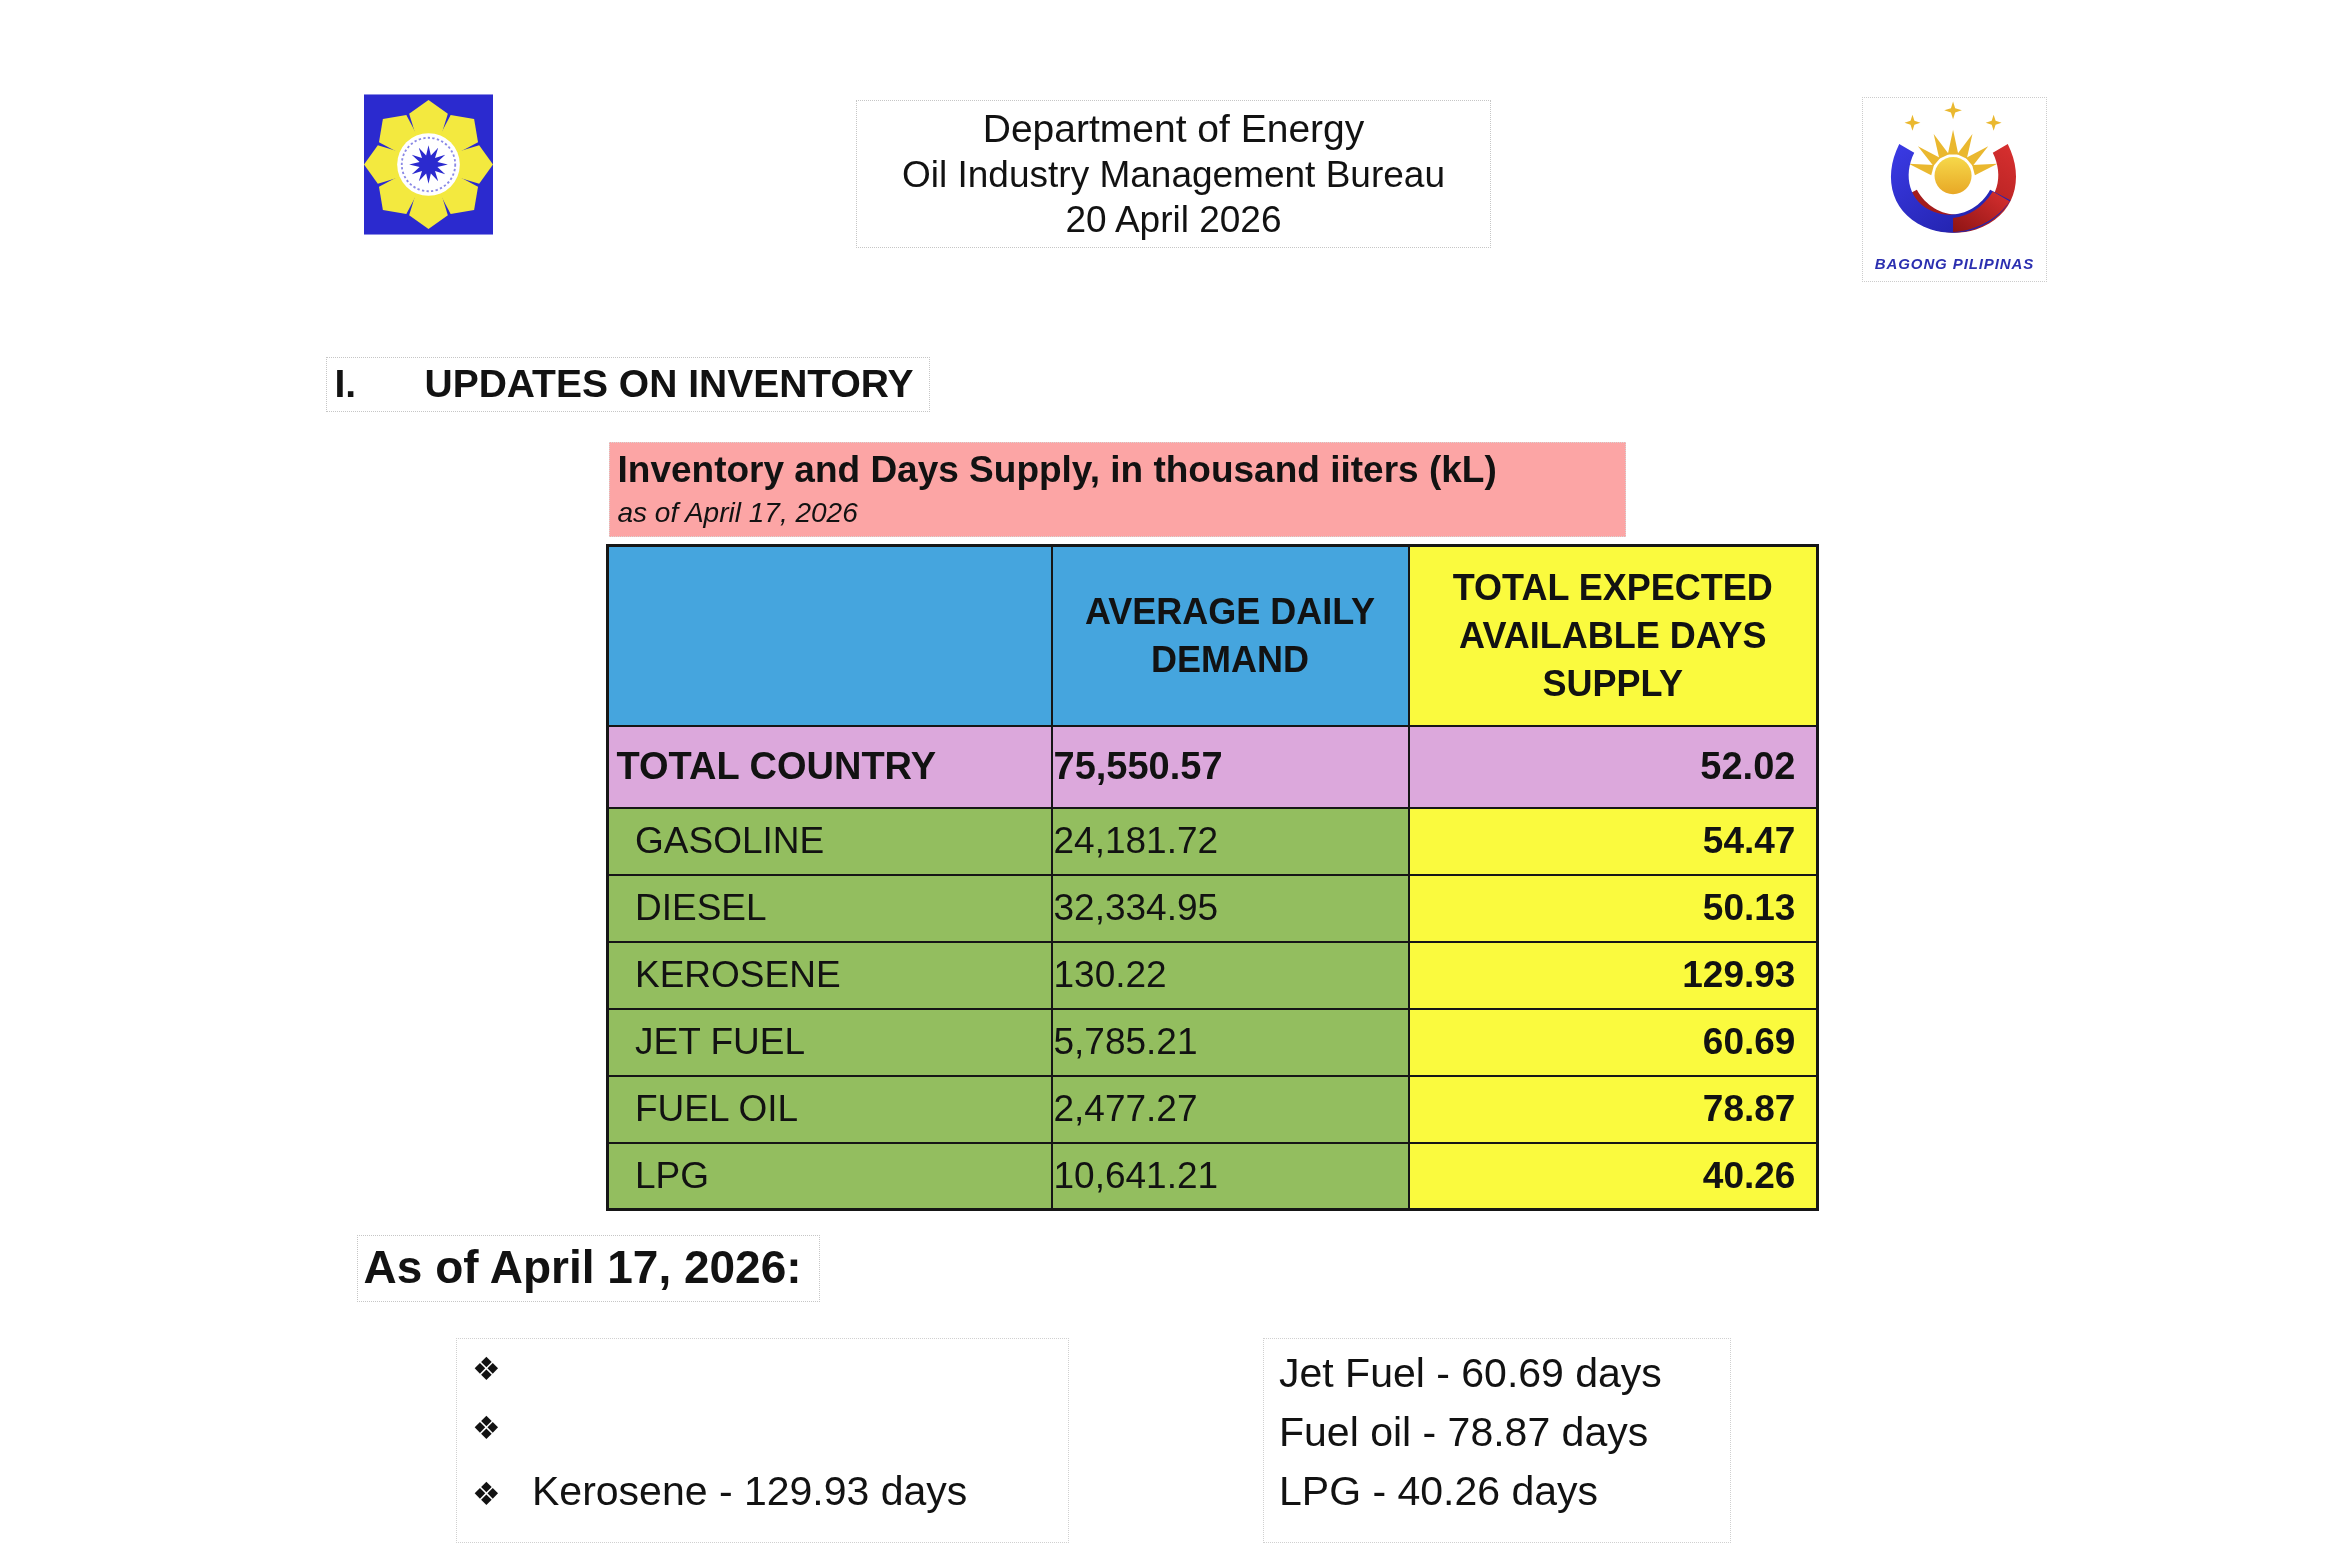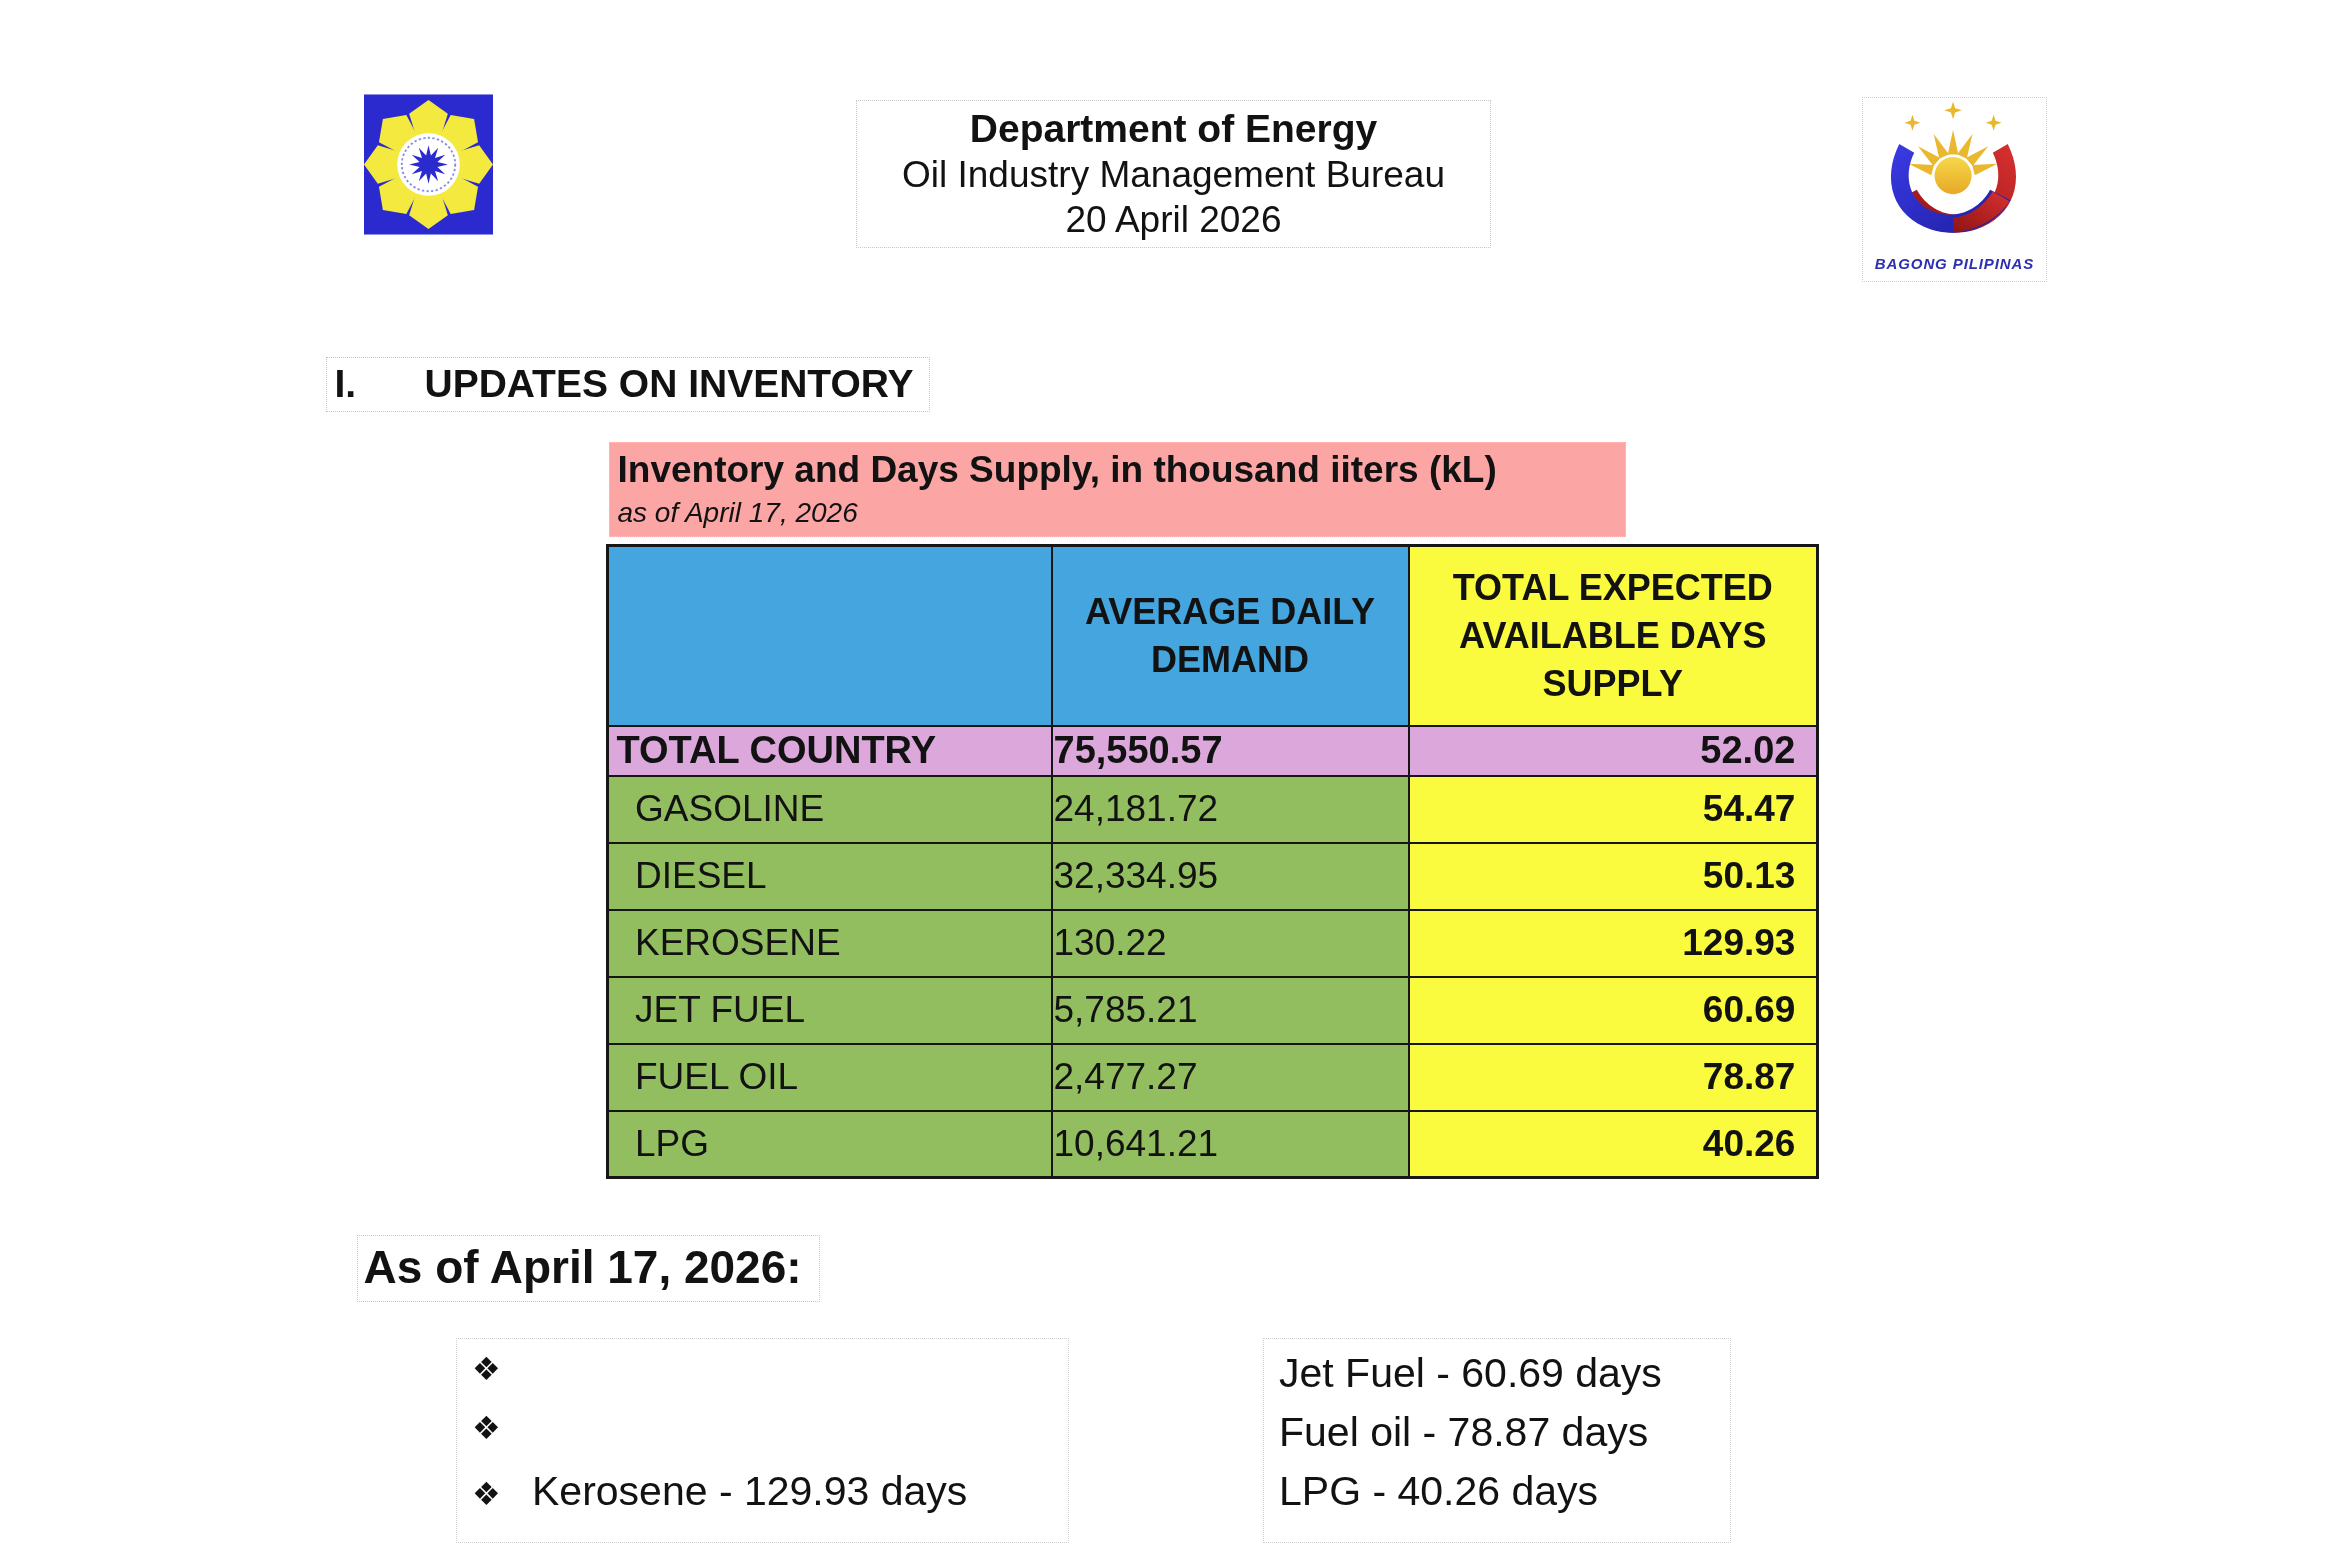--- a/index.html
+++ b/index.html
@@ -8,21 +8,21 @@
     font-family:"Liberation Sans", sans-serif; color:#121212; overflow:hidden;
   }
 
   
   .doe-logo { position:absolute; left:364px; top:94px; width:129px; height:141px; }
   .header-box {
     position:absolute; left:856px; top:100px; width:635px; height:148px;
     border:1.9px dotted #c6c6c6; box-sizing:border-box; text-align:center;
     display:flex; flex-direction:column; justify-content:center; gap:2.8px;
   }
-  .header-org  { font-size:39px; font-weight:bold; }
+  .header-org  { font-size:39px; font-weight:normal; }
   .header-bureau, .header-date { font-size:37px; }
 
   .bp-box {
     position:absolute; left:1862px; top:97px; width:185px; height:185px;
     border:1.9px dotted #cccccc; box-sizing:border-box; background:#fff;
   }
   .bp-art { position:absolute; left:0; top:0; width:181px; height:150px; }
   .bp-label {
     position:absolute; bottom:9.4px; left:0; width:100%; text-align:center;
     font-size:15px; font-weight:bold; font-style:italic;
@@ -52,21 +52,21 @@
     border-collapse:collapse; table-layout:fixed;
     border:3.7px solid #161616;
   }
   .inv-table th, .inv-table td { border:2.8px solid #161616; box-sizing:border-box; }
   .inv-table tr.head th {
     height:180px; font-size:36px; font-weight:bold; text-align:center;
     padding:0 11.2px; line-height:1.32; color:#121212;
   }
   .cell-blue   { background:var(--header_blue); }
   .cell-yellow { background:var(--accent_yellow); }
-  .inv-table tr.total td { background:var(--total_pink); height:50px; font-weight:bold; font-size:38px; }
+  .inv-table tr.total td { background:var(--total_pink); height:82px; font-weight:bold; font-size:38px; }
   .inv-table tr.item  td { height:67px; font-size:37px; }
   .inv-table td.lbl  { text-align:left;  padding-left:26px;  background:var(--product_green); }
   .inv-table tr.total td.lbl { padding-left:7.5px; }
   .inv-table td.num  { text-align:left; padding-right:20.6px; background:var(--product_green); }
   .inv-table td.days { text-align:right; padding-right:20.6px; background:var(--accent_yellow); font-weight:bold; }
   .inv-table tr.total td.num, .inv-table tr.total td.days { background:var(--total_pink); }
 
   
   .asof-heading {
     position:absolute; left:357px; top:1235px; border:1.9px dotted #c6c6c6;

